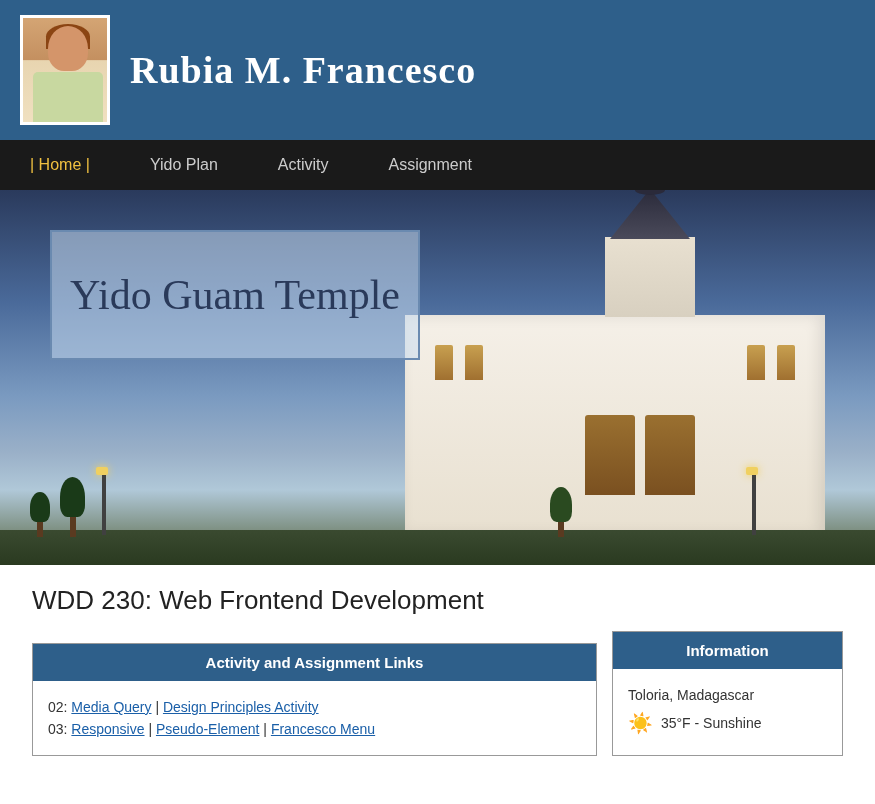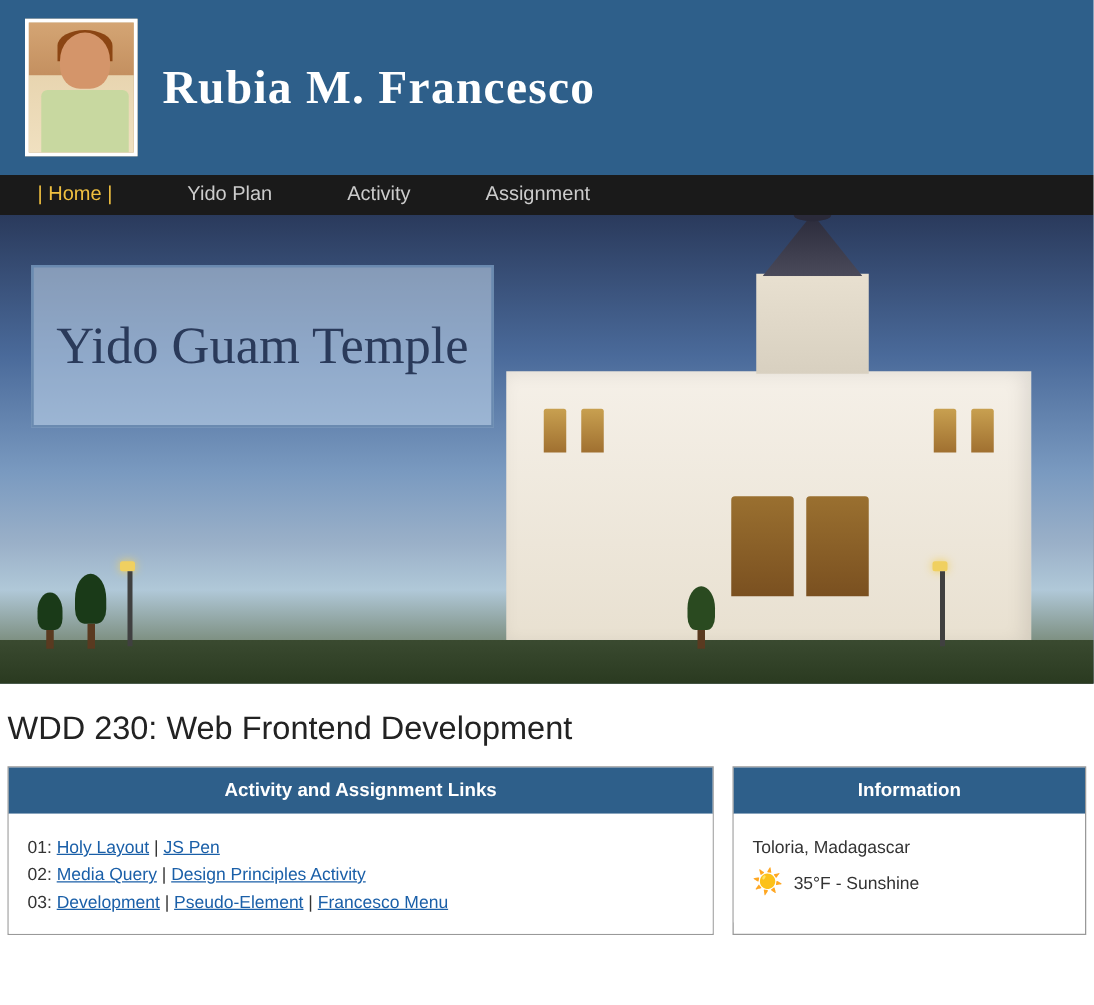--- a/index.html
+++ b/index.html
@@ -66,21 +66,21 @@
       font-family: Georgia, serif;
       letter-spacing: 1px;
     }
 
     
     #nav {
       background: #1a1a1a;
       display: flex;
       align-items: center;
       padding: 0;
-      height: 32px;
+      height: 50px;
     }
     .nav-item {
       color: #ccc;
       text-decoration: none;
       padding: 0 30px;
       height: 100%;
       display: flex;
       align-items: center;
       font-size: 16px;
       cursor: pointer;
@@ -188,53 +188,54 @@
       background: #f0d060;
       border-radius: 2px;
       margin-left: -4px;
       box-shadow: 0 0 8px #f0d060;
     }
 
     
     #temple-label-box {
       position: absolute;
       top: 40px;
-      left: 25px;
+      left: 50px;
       width: 370px;
       height: 130px;
       border: 2px solid #6a8ab0;
       background: rgba(200, 220, 240, 0.55);
       display: flex;
       align-items: center;
       justify-content: center;
     }
     #temple-label-text {
       font-family: 'Brush Script MT', cursive;
       font-size: 42px;
       color: #2a3a5a;
       text-align: center;
       line-height: 1.2;
     }
 
     
     #main-content {
-      padding: 20px 6px;
+      padding: 20px 32px;
     }
     #page-title {
       font-size: 26px;
       font-weight: normal;
       color: #222;
       margin-bottom: 15px;
     }
 
     
     #columns {
       display: flex;
       gap: 15px;
       margin-top: 5px;
+      align-items: flex-end;
     }
     .column-left {
       flex: 0 0 565px;
       border: 1px solid #999;
     }
     .column-right {
       flex: 1;
       border: 1px solid #999;
     }
     .col-header {
@@ -337,27 +338,24 @@
 
 <div id="main-content">
   <h2 id="page-title">WDD 230: Web Frontend Development</h2>
 
   <div id="columns">
 
     <div class="column-left">
       <div class="col-header">Activity and Assignment Links</div>
       <div class="col-body">
         <p>
-          01: <a href="#">Holy Layout</a> | <a href="#">JS Pen</a>
-        </p>
-        <p>
           02: <a href="#">Media Query</a> | <a href="#">Design Principles Activity</a>
         </p>
         <p>
-          03: <a href="#">Development</a> | <a href="#">Pseudo-Element</a> | <a href="#">Francesco Menu</a>
+          03: <a href="#">Responsive</a> | <a href="#">Pseudo-Element</a> | <a href="#">Francesco Menu</a>
         </p>
       </div>
     </div>
 
     <div class="column-right">
       <div class="col-header">Information</div>
       <div class="col-body">
         <p>Toloria, Madagascar</p>
         <div class="weather-row">
           <span class="sun-icon">☀️</span>

